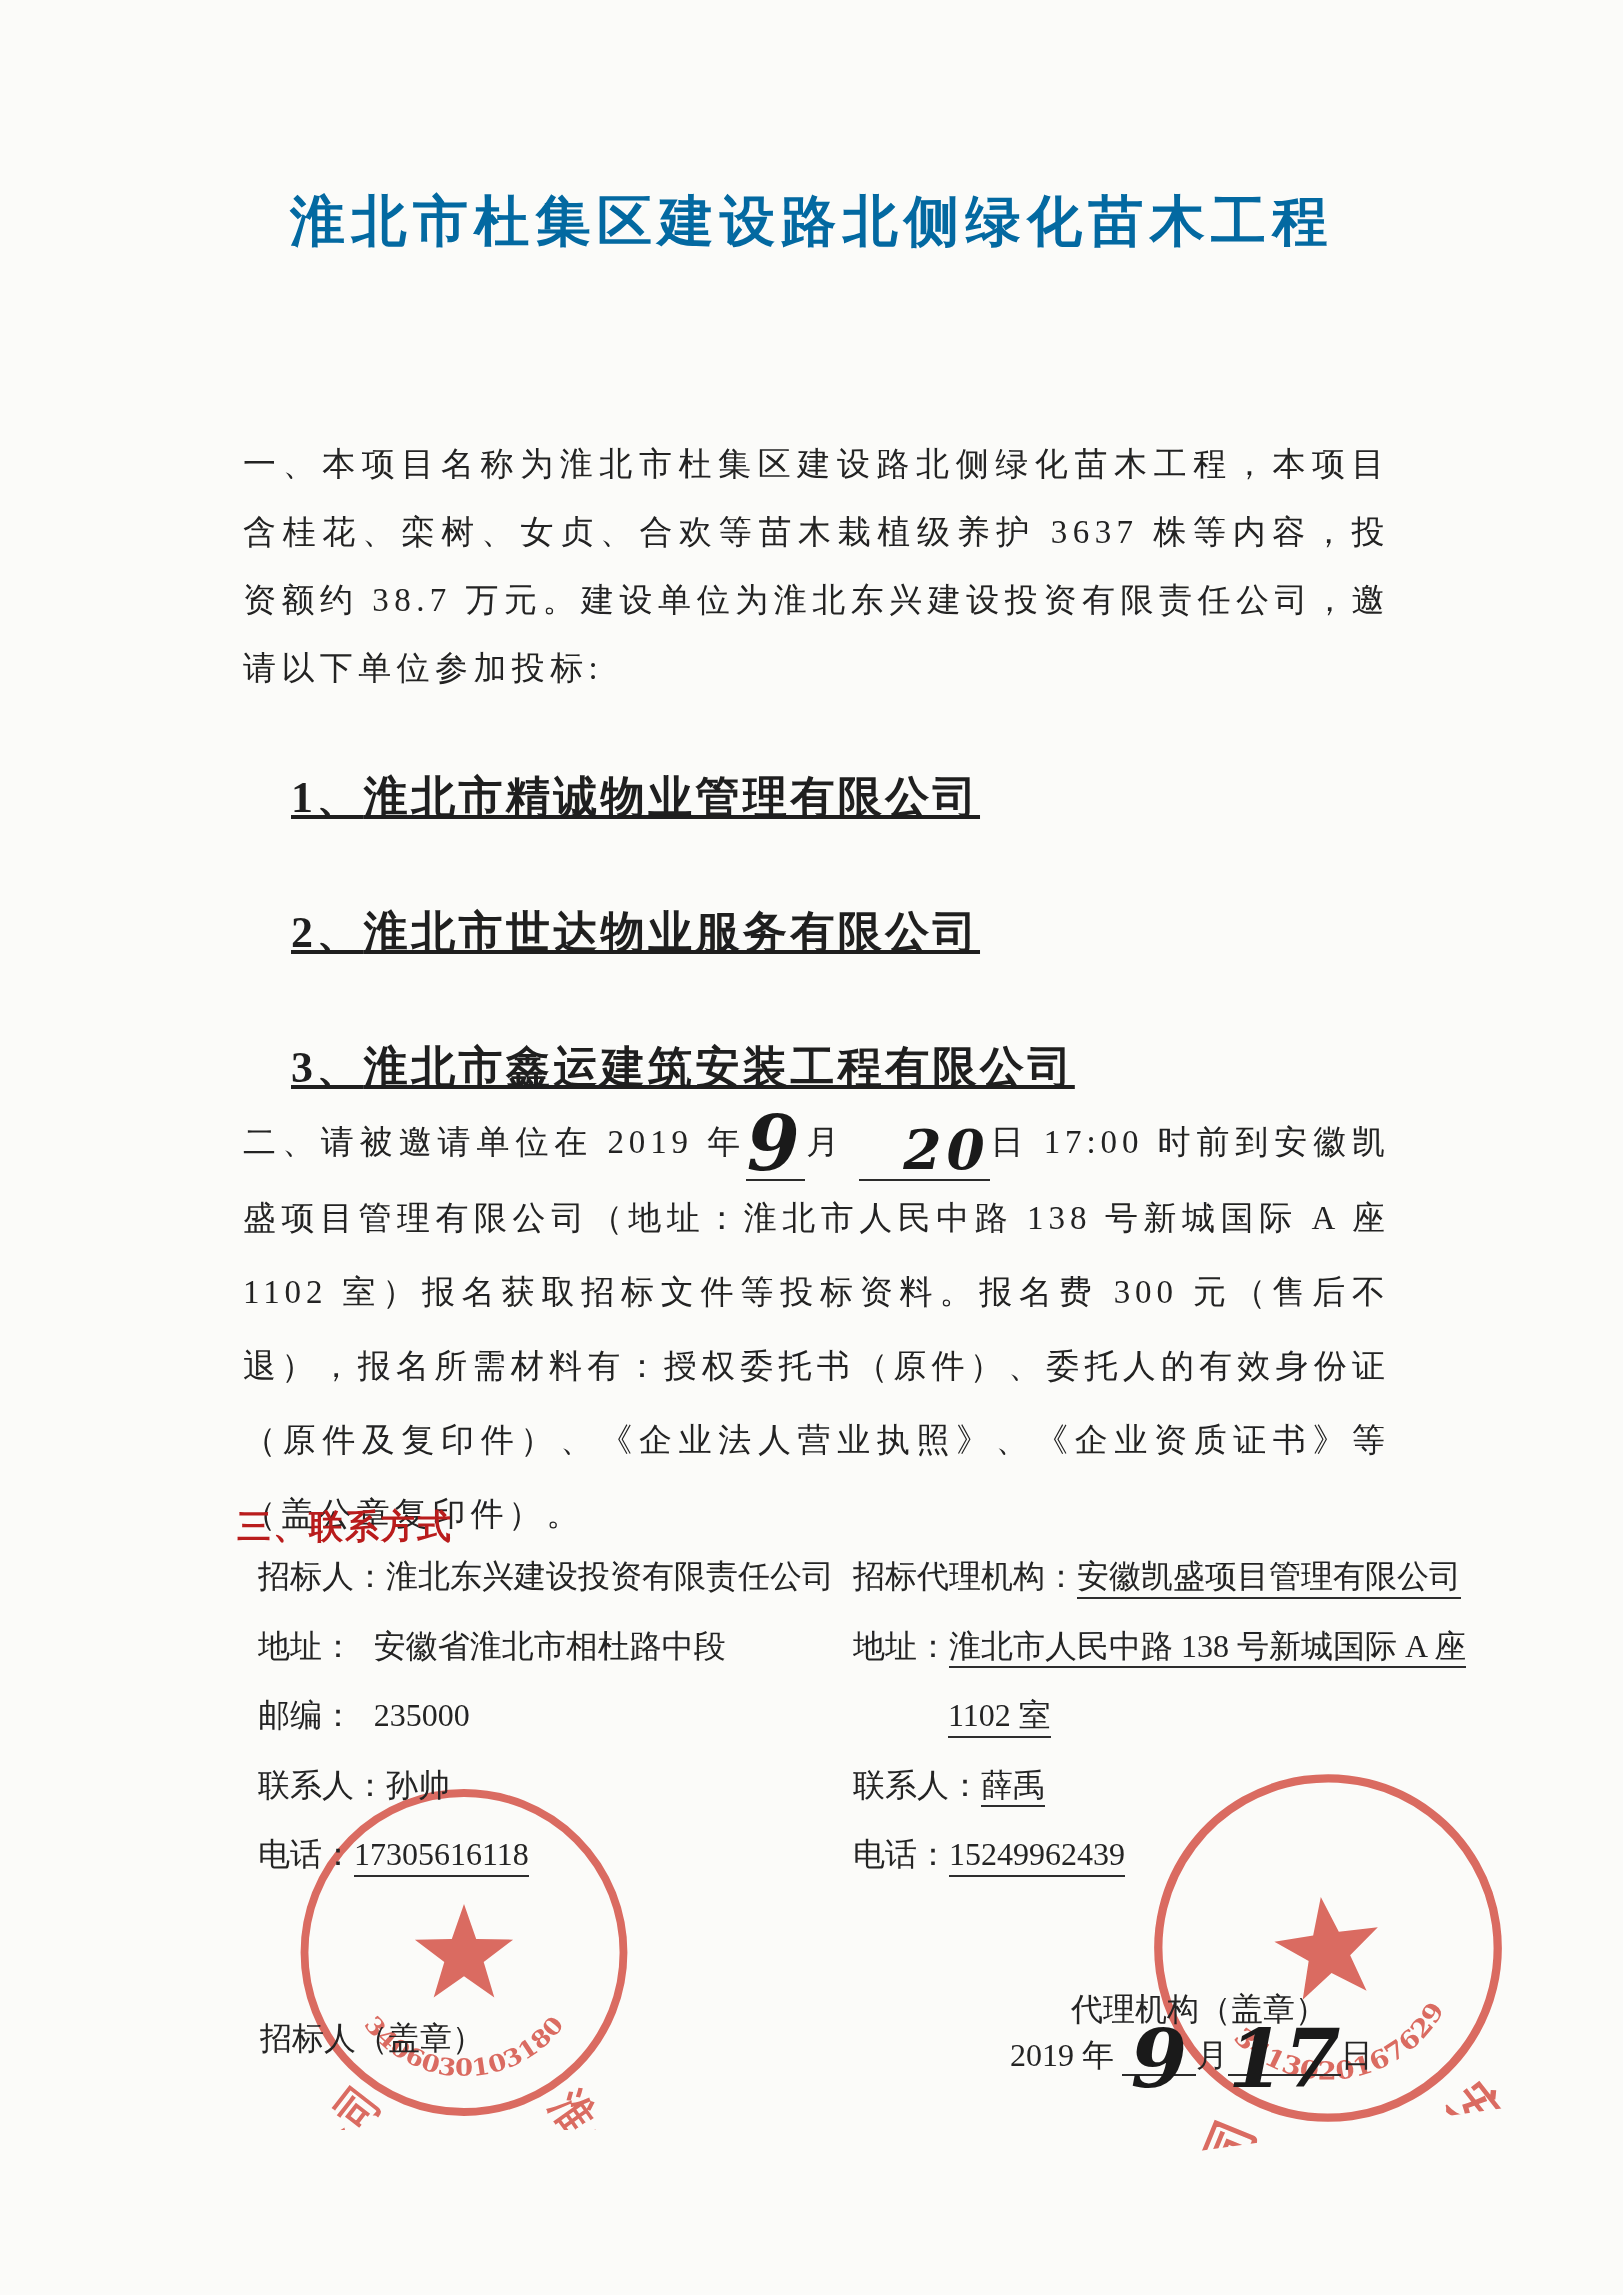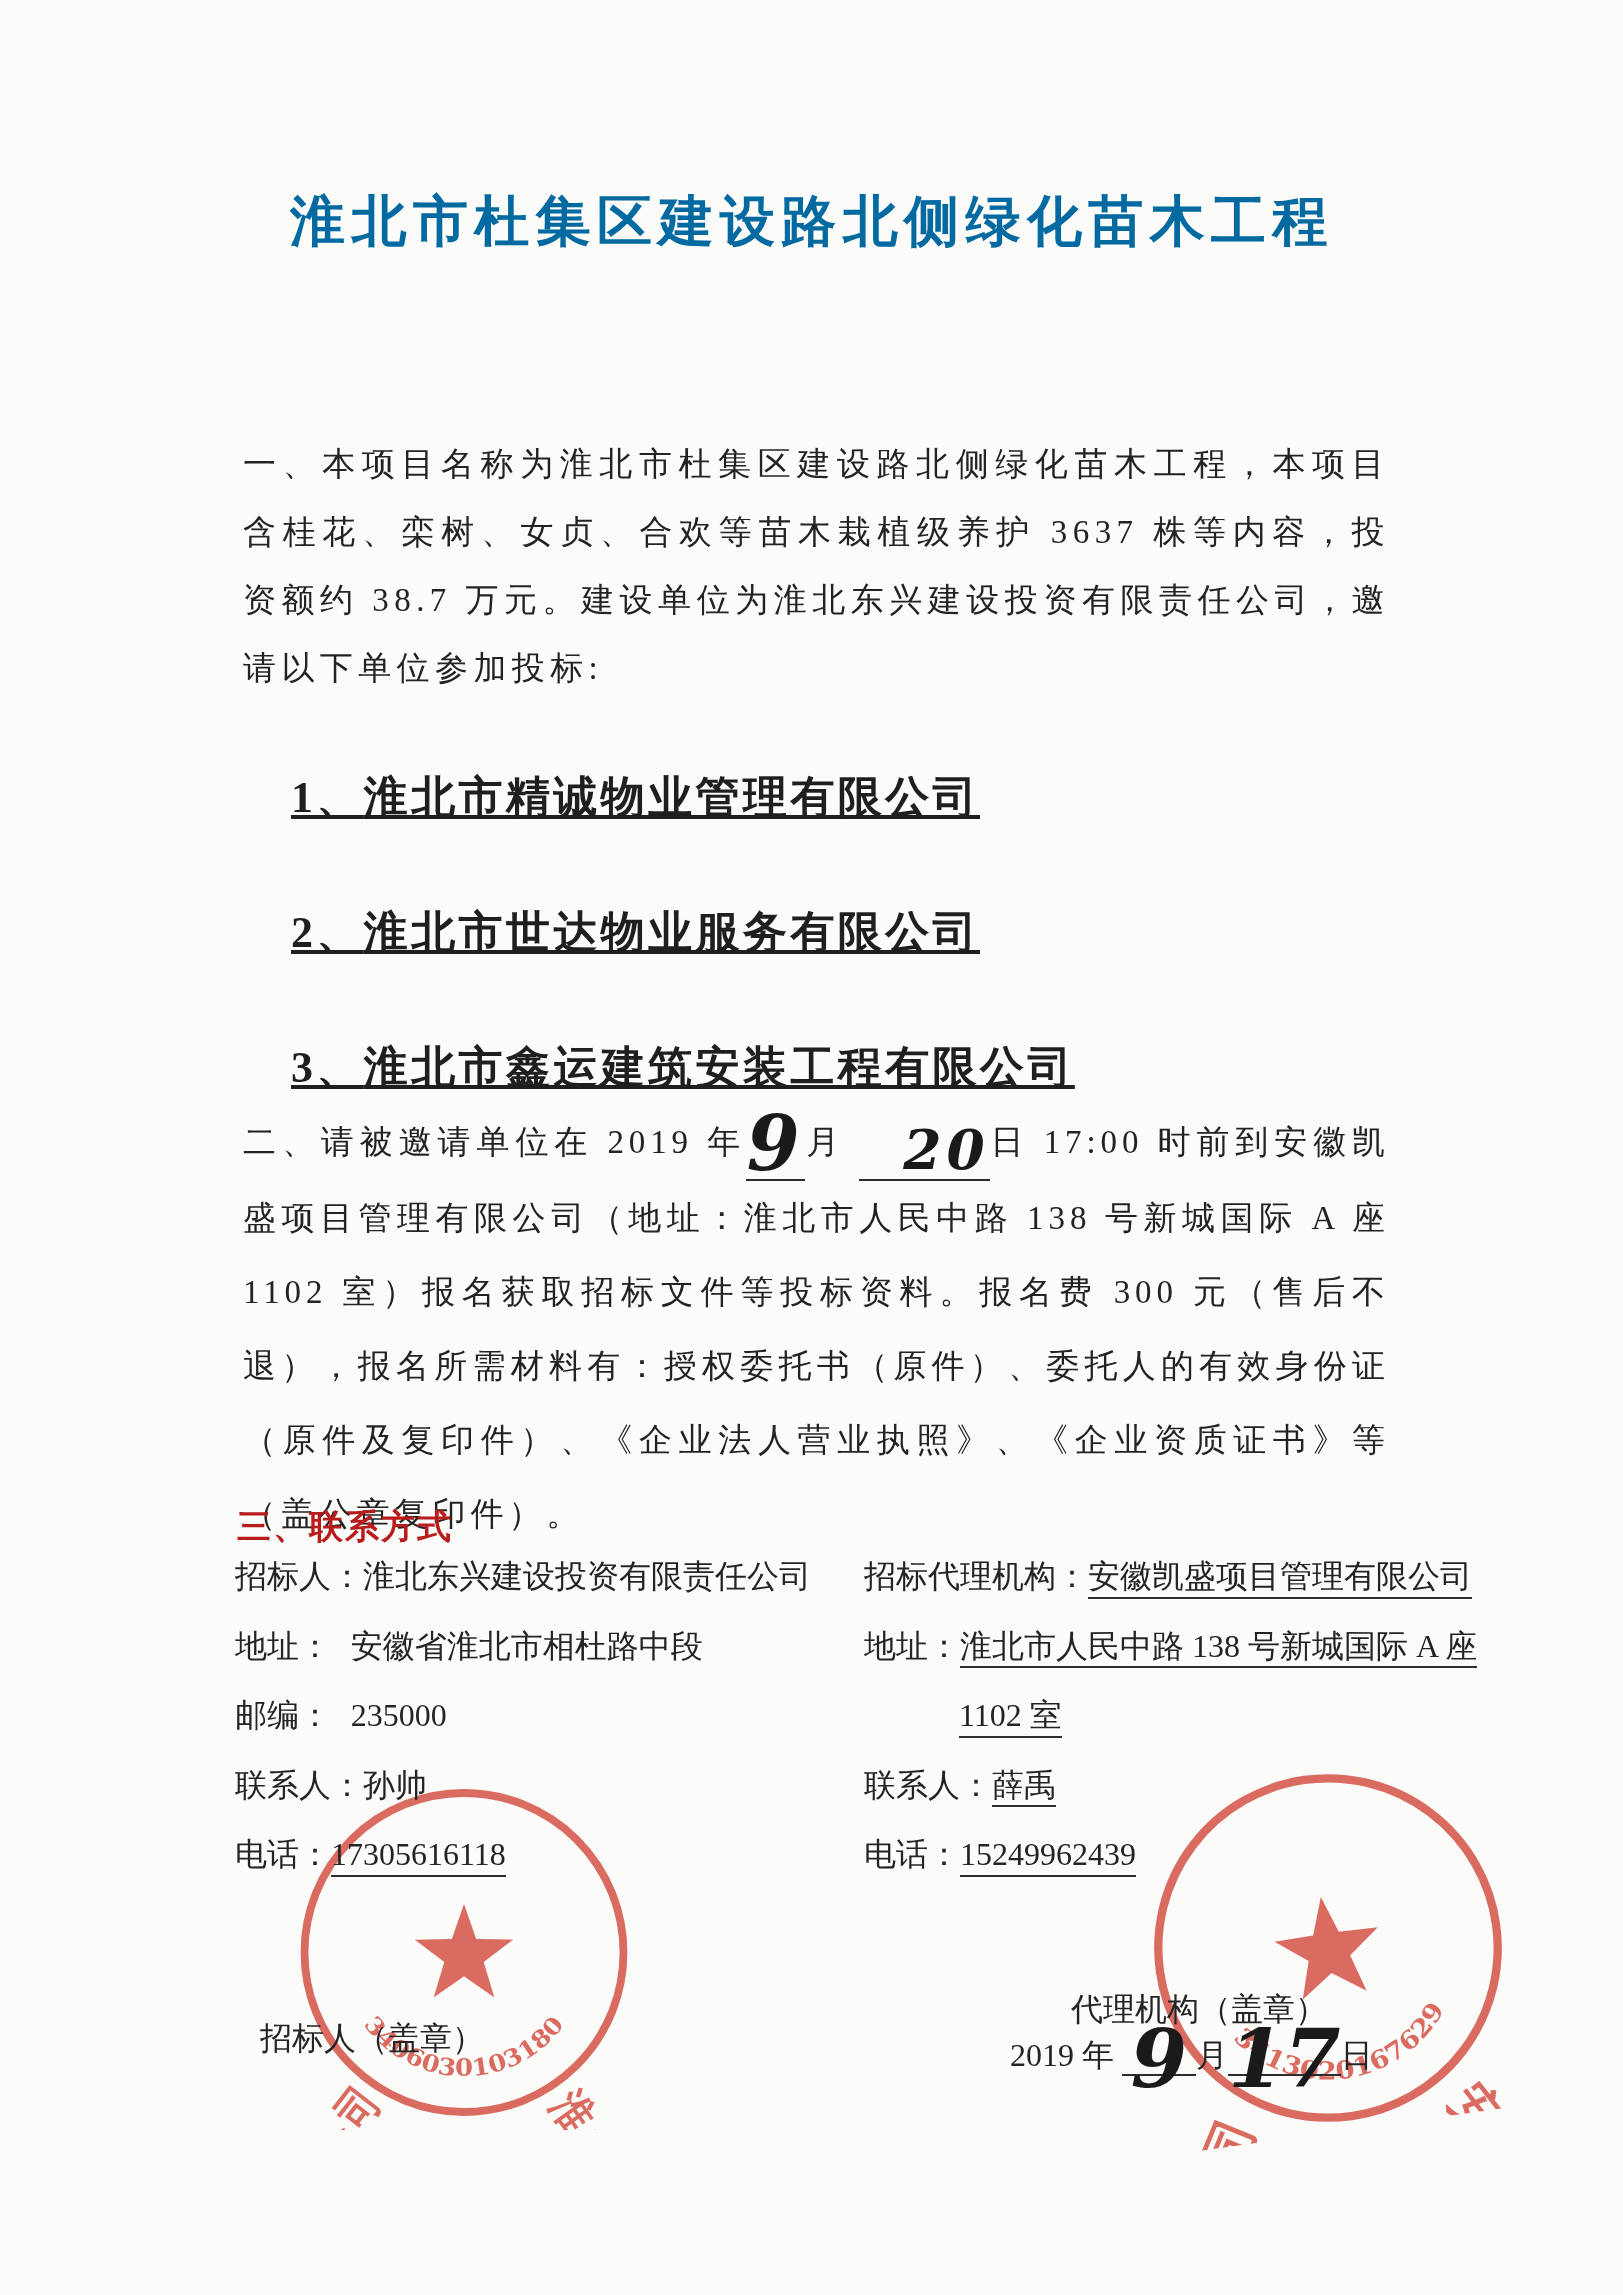--- a/index.html
+++ b/index.html
@@ -35,24 +35,24 @@
     font-size:44px; font-weight:bold; letter-spacing:3.4px;
     margin-bottom:76px; color:#1f1f1f; white-space:nowrap;text-decoration:underline;
   }
   
   .sec3 {
     position:absolute; left:237px; top:1504px;
     font-family:"Liberation Sans","DejaVu Sans",sans-serif;
     font-size:34px; font-weight:bold; letter-spacing:2px; color:#b91c1c;
   }
   
-  .contact { position:absolute; left:235px; top:1555px; width:1231px; font-size:32px; color:#242424; }
+  .contact { position:absolute; left:258px; top:1555px; width:1231px; font-size:32px; color:#242424; }
   .crow { display:flex; align-items:flex-start; margin-bottom:25.5px; white-space:nowrap; }
   .ccol-l { width:595px; flex:0 0 auto; }
-  .ccol-r { flex:1 1 auto;margin-left:34px; }
+  .ccol-r { flex:1 1 auto; }
   .ccol-r.room-indent { padding-left:95px; }
   .gap { display:inline-block; width:19.7px; }
   .ul { border-bottom:2.5px solid #2e2e2e; padding-bottom:2.5px; }
   
   .stamp-label { position:absolute; font-size:32px; color:#242424; z-index:3; white-space:nowrap; }
   .stamp-label.left  { left:260px;  top:1988px;margin-top:29px; }
   .stamp-label.right { left:1071px; top:1988px; }
   .date-line {
     position:absolute; left:1010px; top:2034px;
     font-size:32px; color:#242424; z-index:3; white-space:nowrap;

